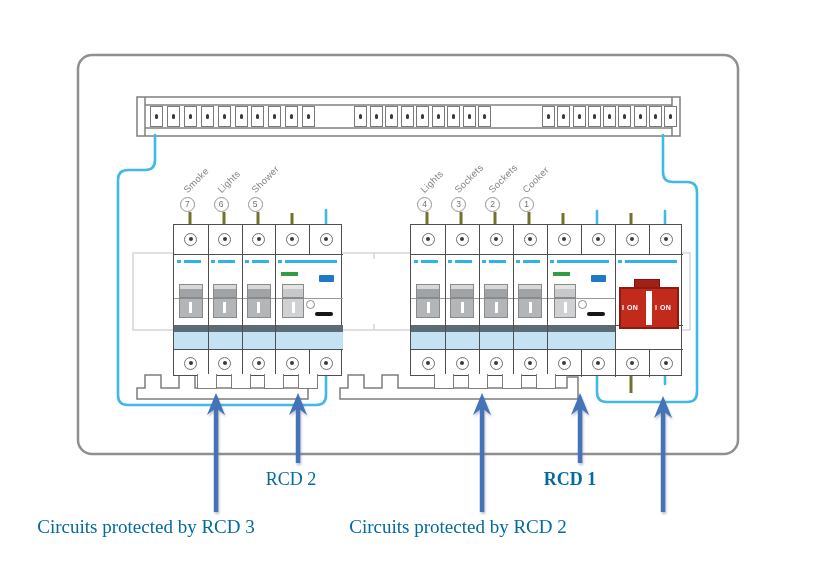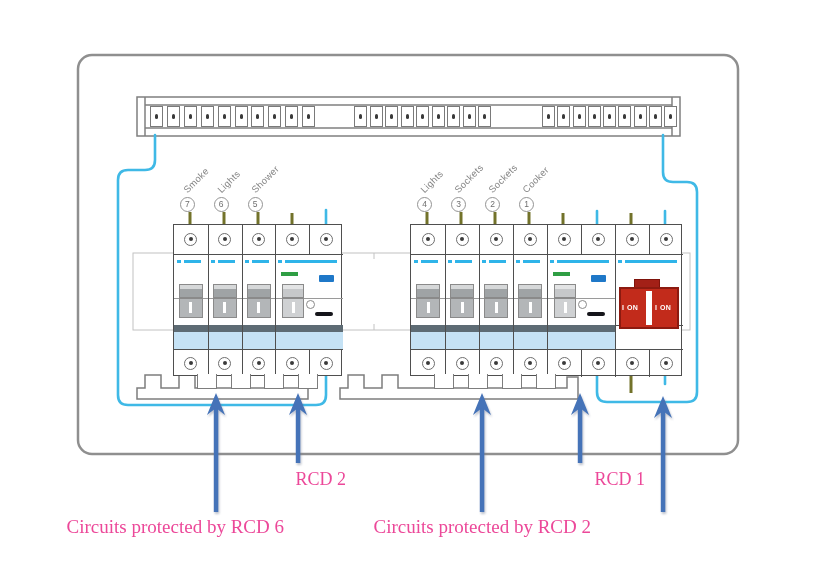--- a/index.html
+++ b/index.html
@@ -33,21 +33,21 @@
   .msw-body{position:absolute;background:#c22b1b;border:2px solid #8c1a10;box-sizing:border-box;}
   .msw-slot{position:absolute;background:#ffffff;}
   .msw-on{position:absolute;color:#ffffff;font-size:7px;font-weight:bold;letter-spacing:.5px;white-space:nowrap;}
   .foot{position:absolute;top:374px;width:20px;height:15px;background:#fff;border:1.5px solid #7d7d7d;border-top:none;box-sizing:border-box;}
   
   .numcircle{position:absolute;width:15px;height:15px;border:1.3px solid #949494;border-radius:50%;background:#fff;
              color:#6f6f6f;font-size:8.5px;line-height:12.5px;text-align:center;box-sizing:border-box;}
   .rlabel{position:absolute;color:#868686;font-size:9.5px;letter-spacing:.3px;white-space:nowrap;
           transform:rotate(-45deg);transform-origin:left bottom;}
   
-  .caption{position:absolute;color:#ec4899;font-family:"Liberation Serif",serif;text-align:right;}
+  .caption{position:absolute;color:#0369a1;font-family:"Liberation Serif",serif;text-align:center;}
   .cap-sm{font-size:18px;}
   .cap-lg{font-size:19px;}
 </style>
 </head>
 <body>
 
 <div id="stage">
 
   <svg id="bg-svg" width="833" height="579" viewBox="0 0 833 579">
 
@@ -272,16 +272,16 @@
       <div class="rlabel" style="left: 426px; top: 184px;">Lights</div>
       <div class="numcircle" style="left: 451px; top: 197px;">3</div>
       <div class="rlabel" style="left: 460px; top: 184px;">Sockets</div>
       <div class="numcircle" style="left: 485px; top: 197px;">2</div>
       <div class="rlabel" style="left: 494px; top: 184px;">Sockets</div>
       <div class="numcircle" style="left: 519px; top: 197px;">1</div>
       <div class="rlabel" style="left: 528px; top: 184px;">Cooker</div>
     </div>
 
   <div class="caption cap-sm" style="left:236px;top:469px;width:110px;">RCD 2</div>
-  <div class="caption cap-sm" style="left:535px;top:469px;width:110px;">RCD 1</div>
-  <div class="caption cap-lg" style="left:8px;top:516px;width:276px;">Circuits protected by RCD 6</div>
+  <div class="caption cap-sm" style="left:515px;top:469px;width:110px;font-weight:bold;">RCD 1</div>
+  <div class="caption cap-lg" style="left:8px;top:516px;width:276px;">Circuits protected by RCD 3</div>
   <div class="caption cap-lg" style="left:325px;top:516px;width:266px;">Circuits protected by RCD 2</div>
 </div>
 
 </body></html>

